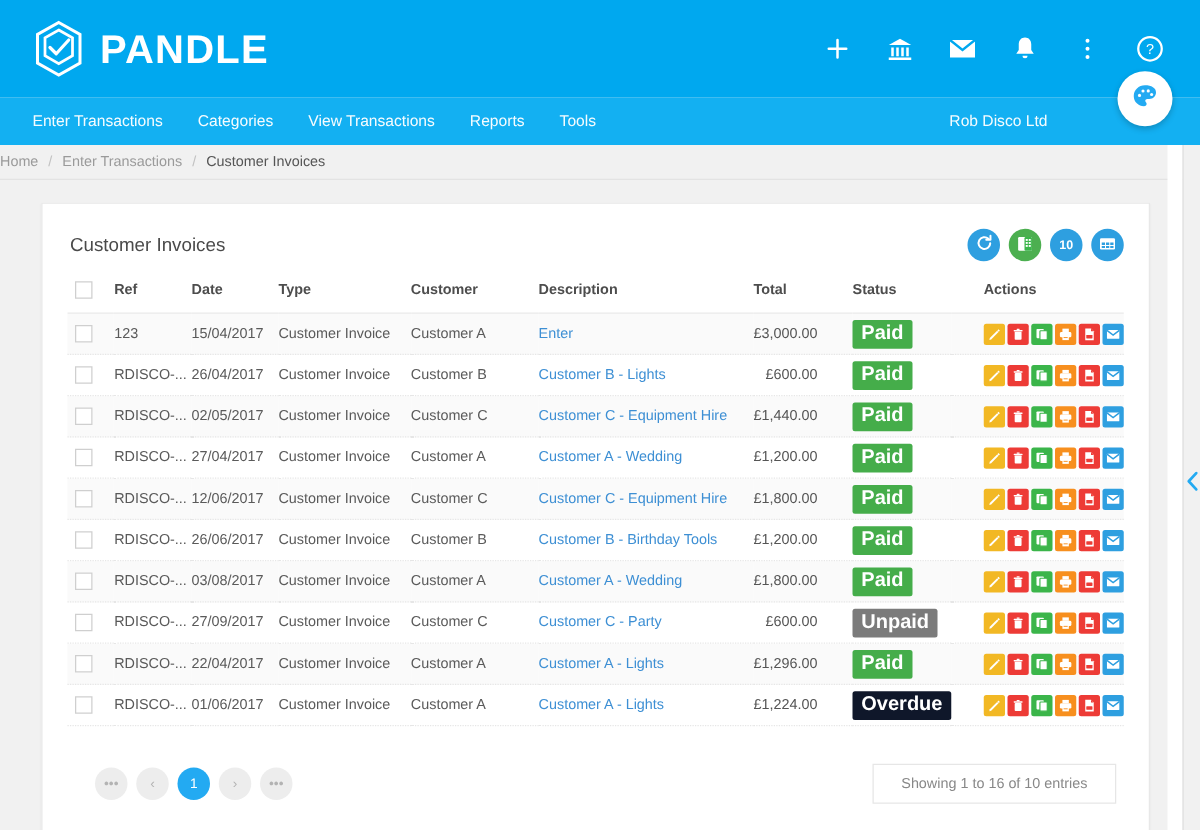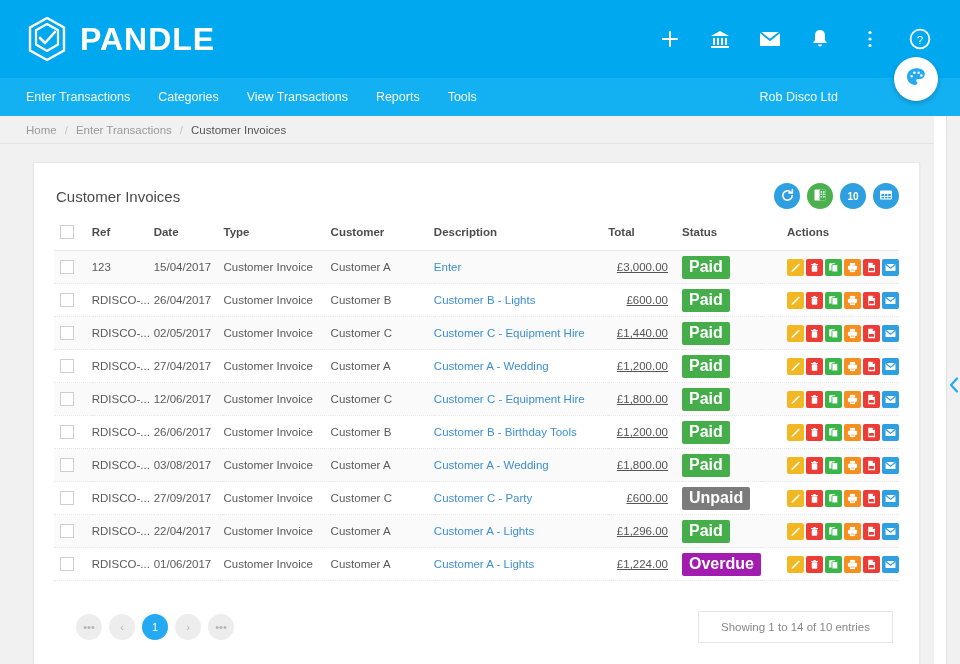--- a/index.html
+++ b/index.html
@@ -44,21 +44,21 @@
     position: absolute; right: 22px; top: 57px;
     width: 44px; height: 44px; border-radius: 50%;
     background: #ffffff; box-shadow: 0 2px 5px rgba(0,0,0,.22);
     display: flex; align-items: center; justify-content: center;
     z-index: 20; cursor: pointer;
   }
 
   
   .crumbbar {
     height: 28px; display: flex; align-items: center;
-    padding-left: 26px; background: #f1f1f1;
+    background: #f1f1f1;
     border-bottom: 1px solid #e3e3e3;
   }
   .crumb { font-size: 11.5px; color: #9a9a9a; cursor: pointer; }
   .crumb.active { color: #555; cursor: default; }
   .crumb-sep { font-size: 11.5px; color: #c2c2c2; margin: 0 8px; }
 
   
   .content { position: relative; padding: 18px 40px 0 33px; }
   .card {
     background: #fff; border: 1px solid #e8e8e8;
@@ -104,34 +104,34 @@
   th.c-stat { width: 68px; }
   th.c-act  { width: 116px; text-align: left; padding-left: 26px; }
 
   tbody tr { height: 33px; }
   tbody tr:nth-child(odd) { background: #fafafa; }
   tbody td {
     font-size: 11.5px; color: #5a5a5a; border-bottom: 1px dotted #e6e6e6;
     padding: 0; vertical-align: middle;
   }
   td.c-chk { padding-left: 6px; }
-  td.c-total { text-align: right; padding-right: 14px; color: #555; text-decoration: underline; }
+  td.c-total { text-align: right; padding-right: 28px; color: #555; }
   .chk {
     width: 14px; height: 14px; border: 1px solid #cfcfcf; background: #fff;
     display: inline-block; cursor: pointer; vertical-align: middle;
   }
   .desc-link { color: #3d8fd4; text-decoration: none; cursor: pointer; }
 
   .badge {
     display: inline-block; color: #fff; font-size: 16px; font-weight: bold;
     padding: 3px 7px 4px 7px; border-radius: 2px; line-height: 1;
   }
   .badge.paid    { background: #45ad4a; }
   .badge.unpaid  { background: #7b7b7b; }
-  .badge.overdue { background: #a21caf; }
+  .badge.overdue { background: #0f172a; }
 
   .actions { display: flex; gap: 2px; padding-left: 26px; }
   .abtn {
     width: 17px; height: 17px; border-radius: 2px;
     display: flex; align-items: center; justify-content: center; cursor: pointer;
   }
   .abtn svg { display: block; }
   .a-edit  { background: #f2b824; }
   .a-del   { background: #ed3b36; }
   .a-copy  { background: #3bb54a; }
@@ -987,21 +987,21 @@
       </table>
 
       <div class="card-foot">
         <div class="pager">
           <div class="pg">•••</div>
           <div class="pg">‹</div>
           <div class="pg active">1</div>
           <div class="pg">›</div>
           <div class="pg">•••</div>
         </div>
-        <div class="entries">Showing 1 to 14 of 10 entries</div>
+        <div class="entries">Showing 1 to 16 of 10 entries</div>
       </div>
 
     </div>
   </div>
 
   <div class="rail-strip"></div>
   <div class="collapse-handle">
     <span>
       <svg width="10" height="16" viewBox="0 0 10 16">
         <path d="M8 1.5 L2 8 L8 14.5" stroke="#23aaf2" stroke-width="2.2" fill="none" stroke-linecap="round" stroke-linejoin="round"></path>

